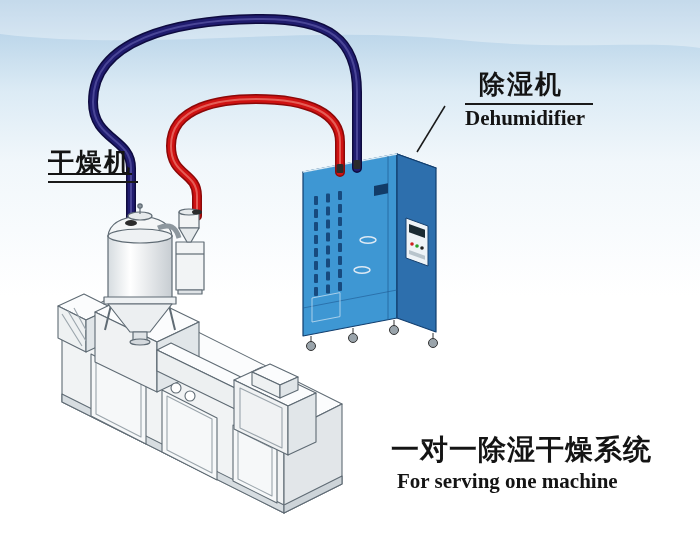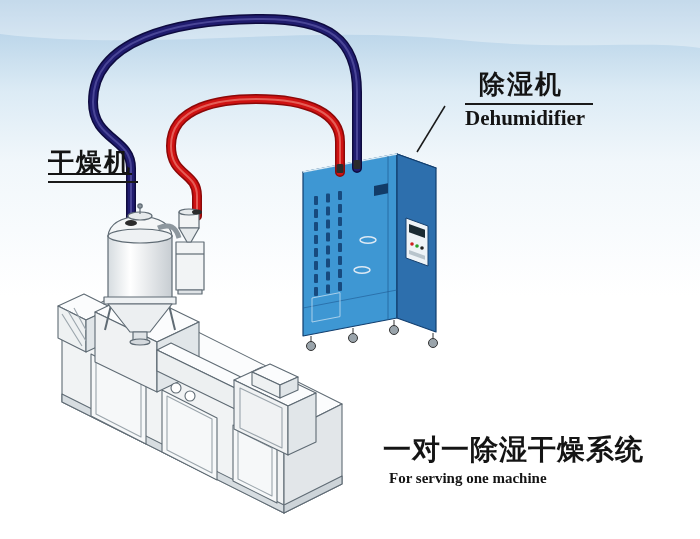--- a/index.html
+++ b/index.html
@@ -12,23 +12,23 @@
   .label{position:absolute;color:#141414;}
   .cn{font-weight:700;line-height:1.15;}
   .rule{border-bottom:2px solid #1a1a1a;height:0;margin:3px 0 2px 0;}
   .en{font-family:"Liberation Serif",serif;font-weight:700;line-height:1.1;}
   #hopper-label{left:48px;top:148px;width:90px;text-decoration:underline;}
   #hopper-label .cn{font-size:26px;letter-spacing:2px;}
   #hopper-label .en{font-size:21px;}
   #dehum-label{left:465px;top:70px;width:128px;}
   #dehum-label .cn{font-size:26px;letter-spacing:2px;margin-left:14px;}
   #dehum-label .en{font-size:21px;}
-  #title-label{left:383px;top:434px;}
+  #title-label{left:391px;top:434px;}
   #title-label .cn{font-size:28px;letter-spacing:1px;}
-  #title-label .en{font-size:15px;margin:4px 0 0 6px;}
+  #title-label .en{font-size:21px;margin:4px 0 0 6px;}
 </style>
 </head>
 <body>
 
 <div class="stage">
 
   <svg width="700" height="539" viewBox="0 0 700 539">
     <defs>
       <linearGradient id="hopperBody" x1="0" y1="0" x2="1" y2="0">
         <stop offset="0" stop-color="#d6dce0"></stop>

